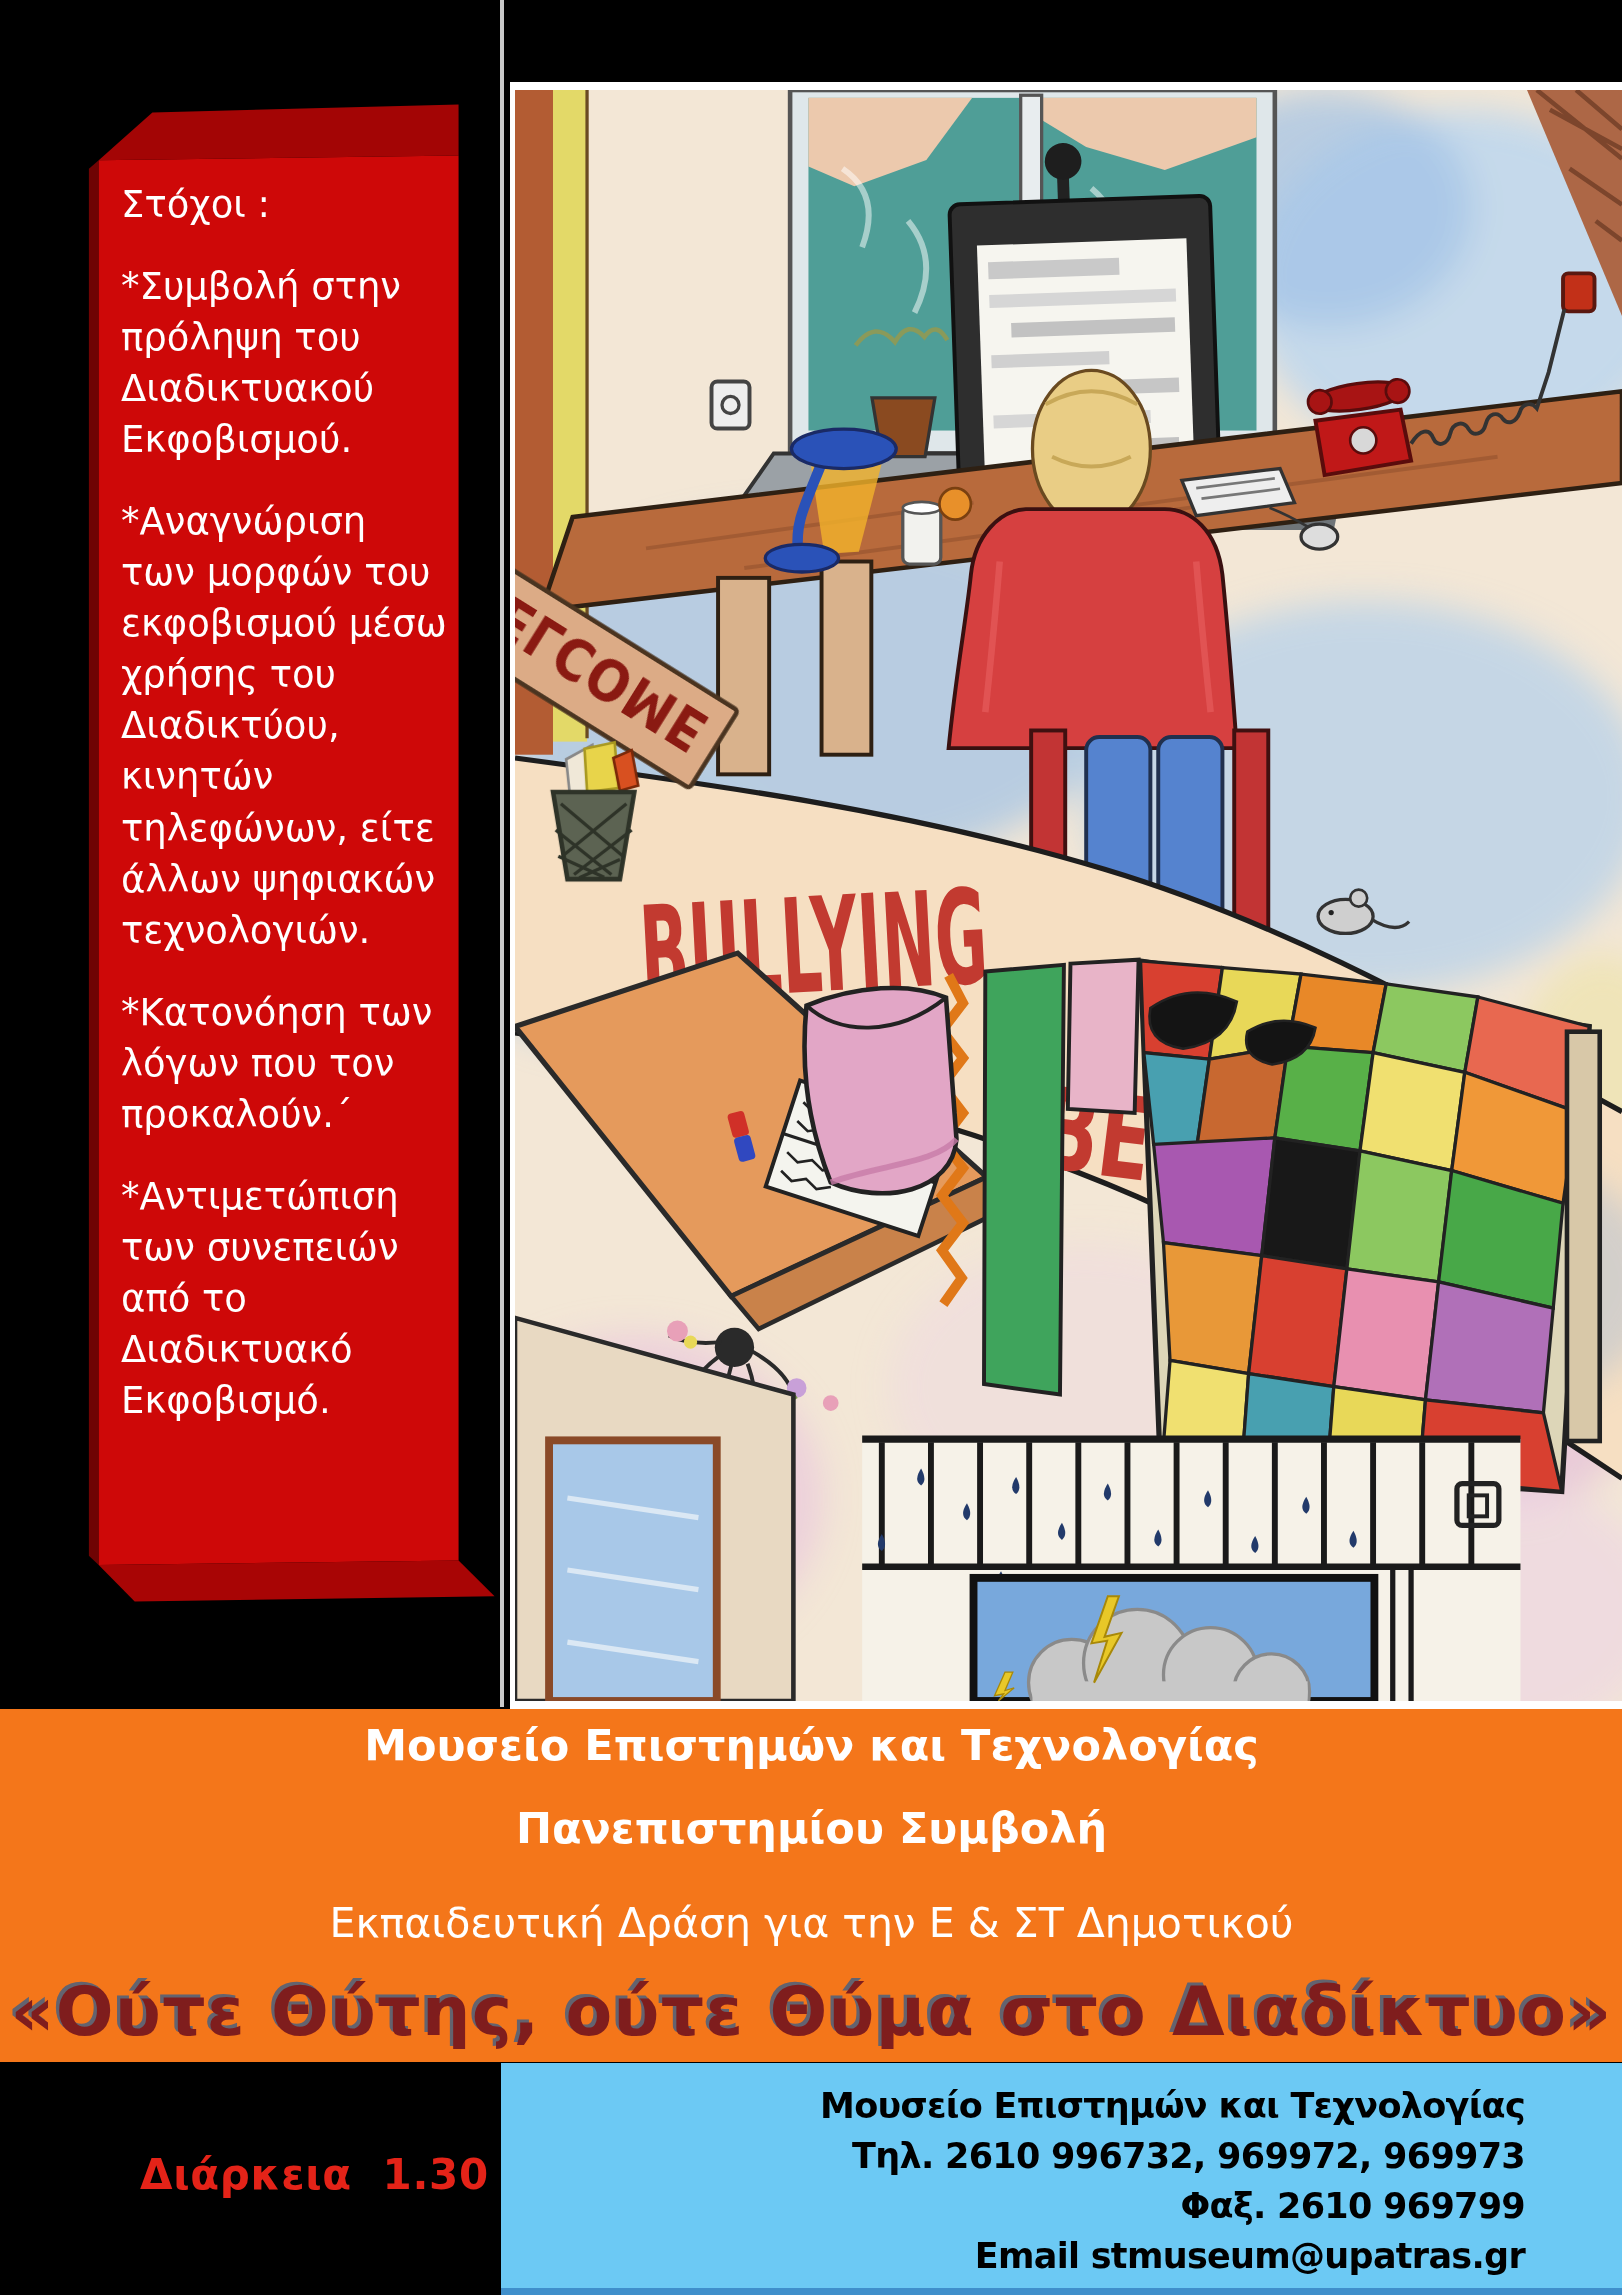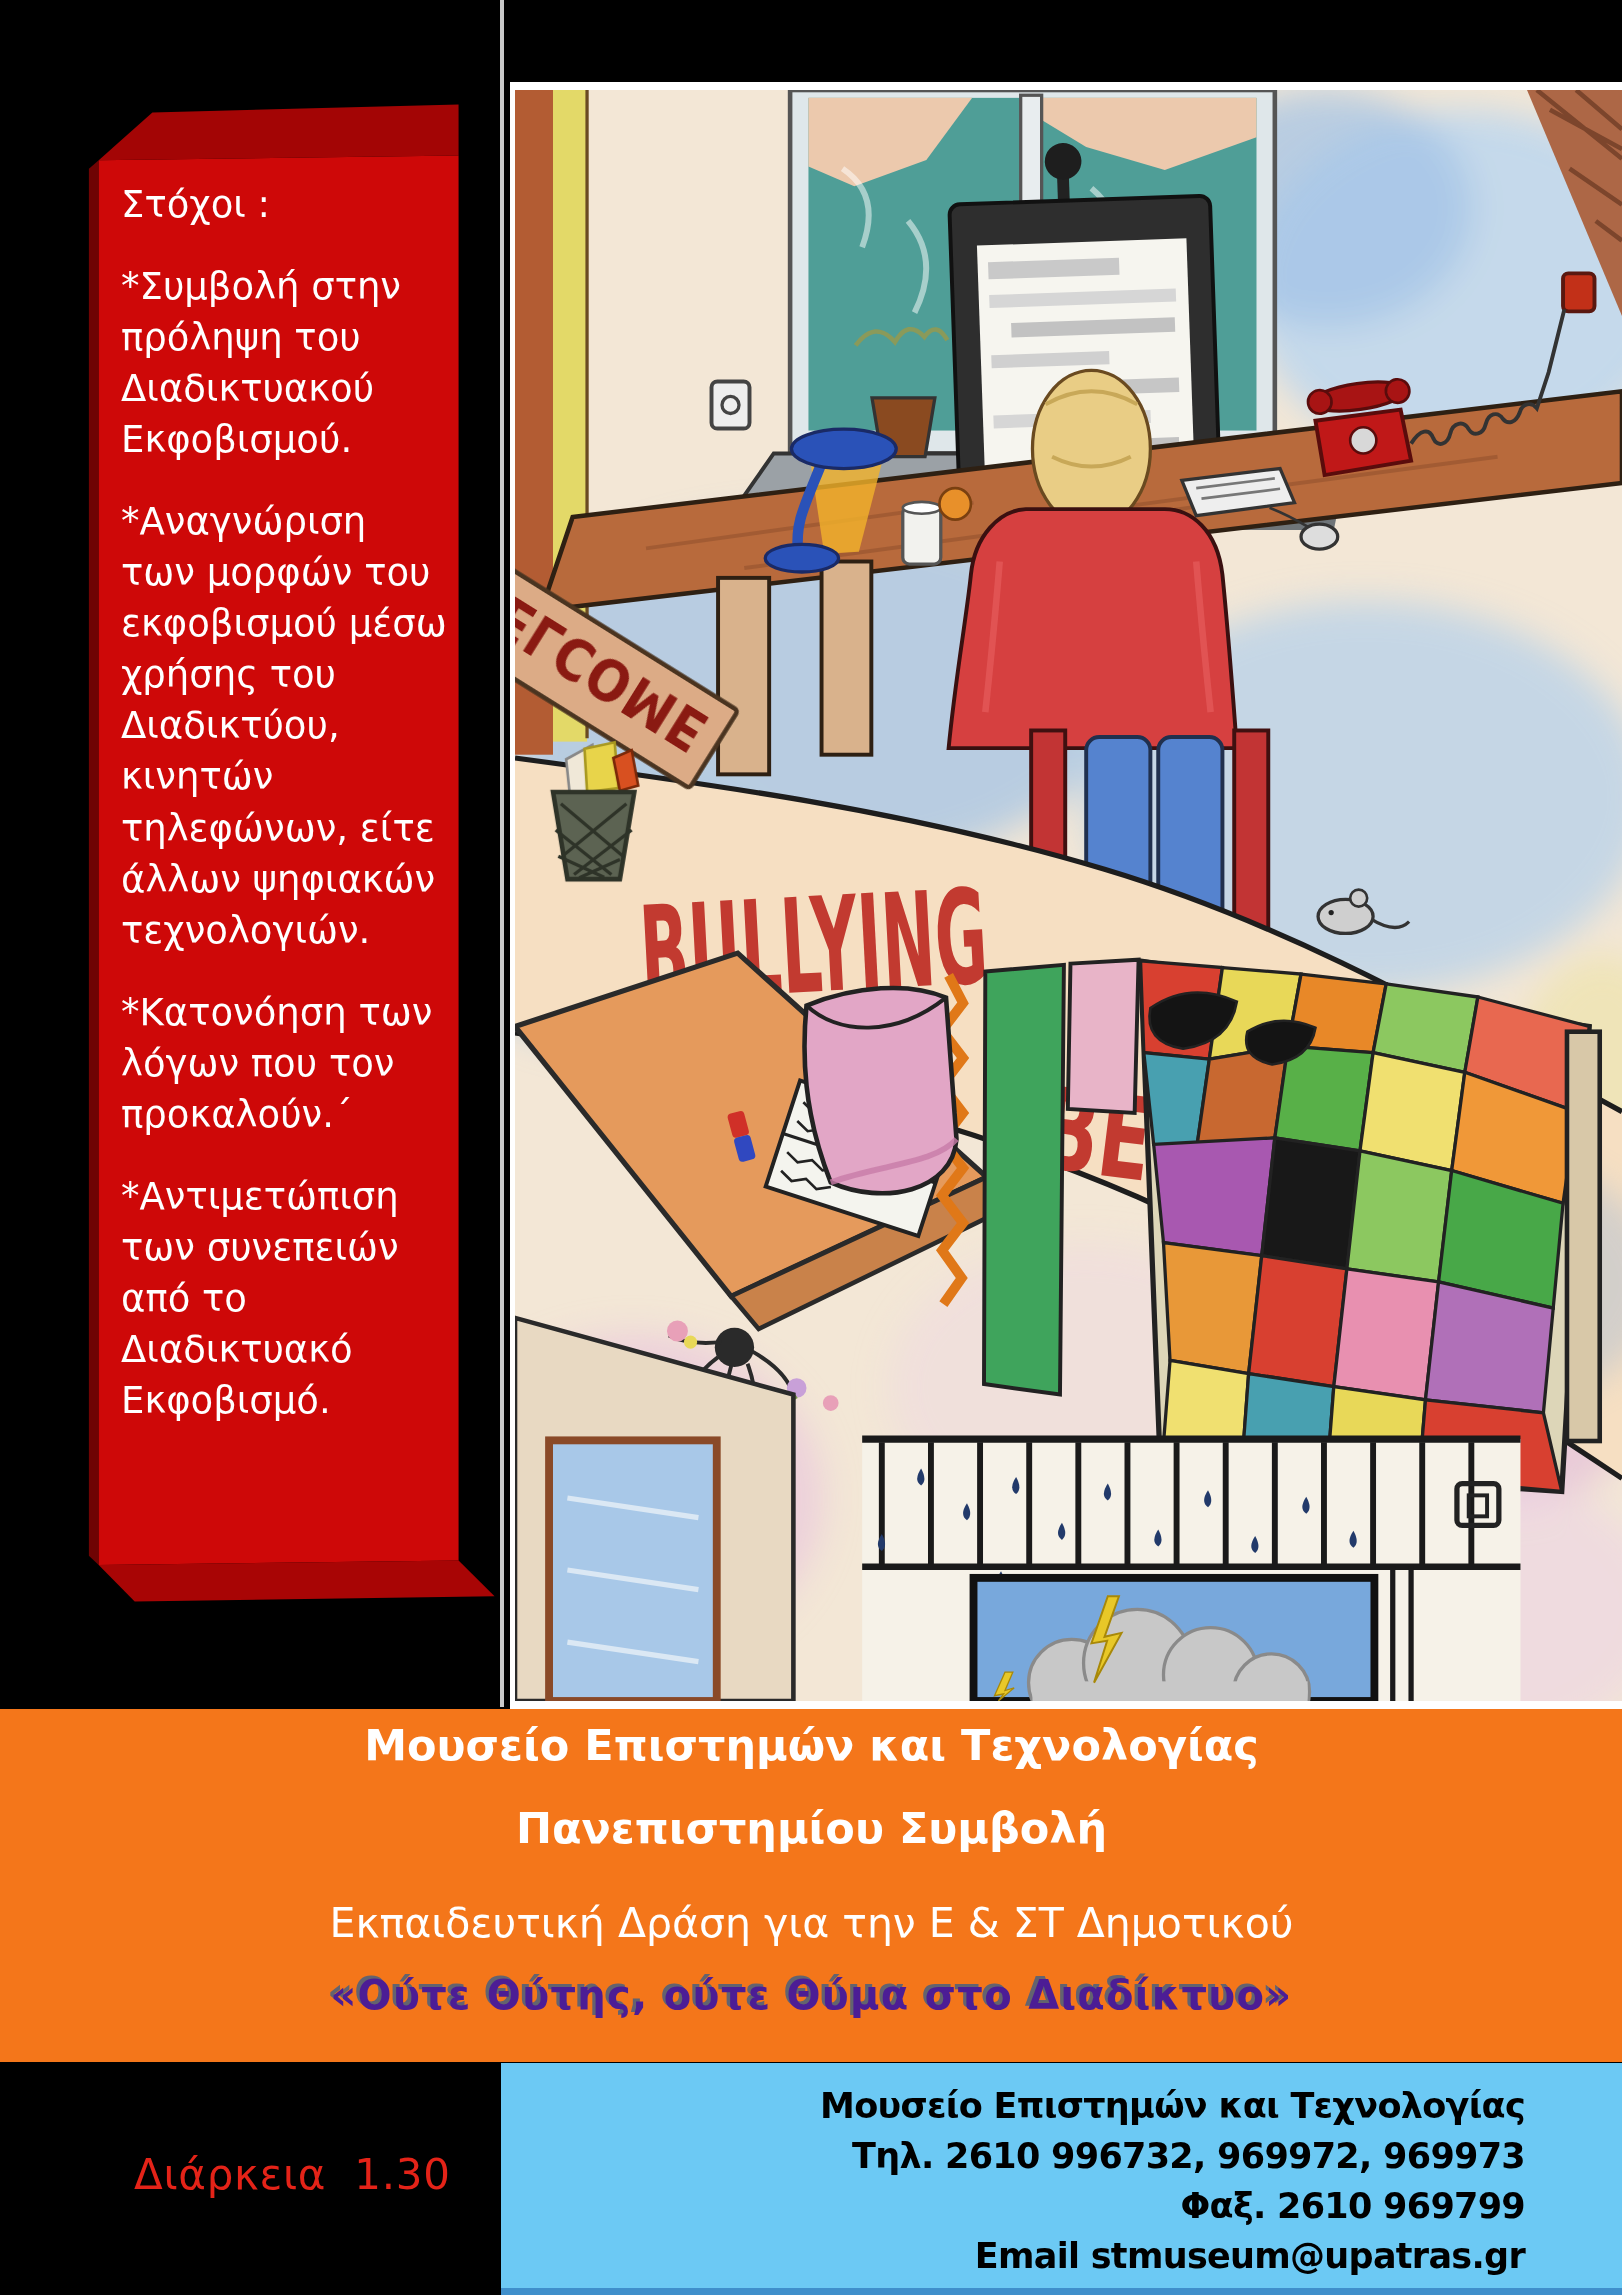--- a/index.html
+++ b/index.html
@@ -14,29 +14,29 @@
   .redbox-svg{position:absolute;left:79px;top:98px;width:432px;height:1518px;}
   .goals-text{position:absolute;left:121px;top:164px;width:330px;color:#fff;}
   .goals-title{font-size:48px;font-weight:bold;margin:0 0 46px 0;}
   .goals-text p{font-size:37px;line-height:1.38;margin:15px 0 31px 0;font-weight:400;}
   
   .banner{position:absolute;left:0;top:1709px;width:1623px;height:353px;background:#F4761A;
           display:flex;flex-direction:column;align-items:center;}
   .banner-line1{margin-top:10.5px;font-size:43px;font-weight:bold;color:#fff;}
   .banner-line2{margin-top:33px;font-size:43px;font-weight:bold;color:#fff;}
   .banner-line3{margin-top:46px;font-size:41px;font-weight:400;color:#fff;}
-  .banner-title{margin-top:25px;font-size:40px;font-weight:bold;color:#4c1d95;
+  .banner-title{margin-top:25px;font-size:68px;font-weight:bold;color:#7f1d1d;
                 text-shadow:-3.3px -2.6px 0 #63636f;letter-spacing:1.3px;}
   
   .contact-box{position:absolute;left:501px;top:2063px;width:1122px;height:233px;background:#6CC9F4;
                box-sizing:border-box;padding:18.3px 98px 0 0;text-align:right;}
   .contact-box div{font-size:35px;font-weight:bold;color:#000;line-height:50px;letter-spacing:-0.7px;}
   .contact-strip{position:absolute;left:501px;top:2288px;width:1122px;height:7.9px;background:#3F8FCB;}
   
-  .duration{position:absolute;left:134px;top:2150px;font-size:42px;font-weight:normal;
+  .duration{position:absolute;left:140px;top:2150px;font-size:42px;font-weight:bold;
             color:#E42318;white-space:pre;letter-spacing:0.7px;}
   text{font-family:"DejaVu Sans",sans-serif;}
 </style>
 </head>
 <body>
 
 <div class="page">
 
   <div class="photo-left-line"></div>
 

